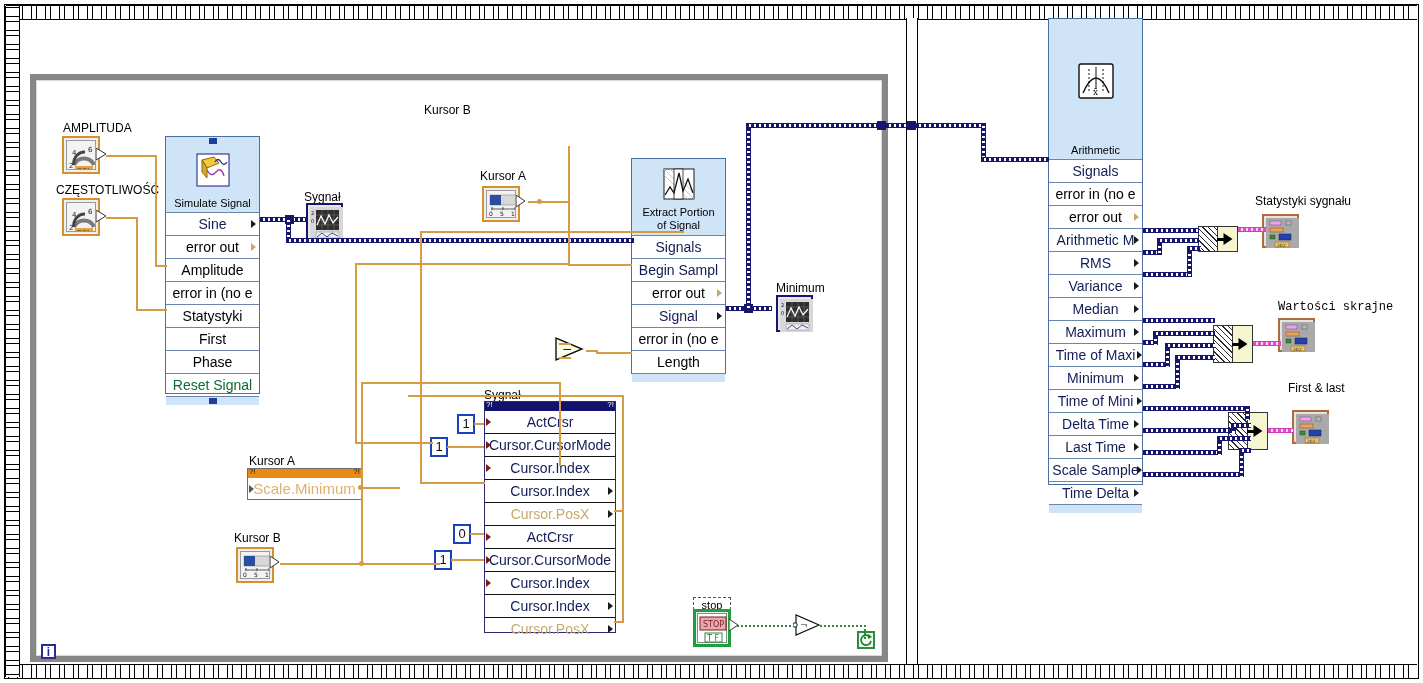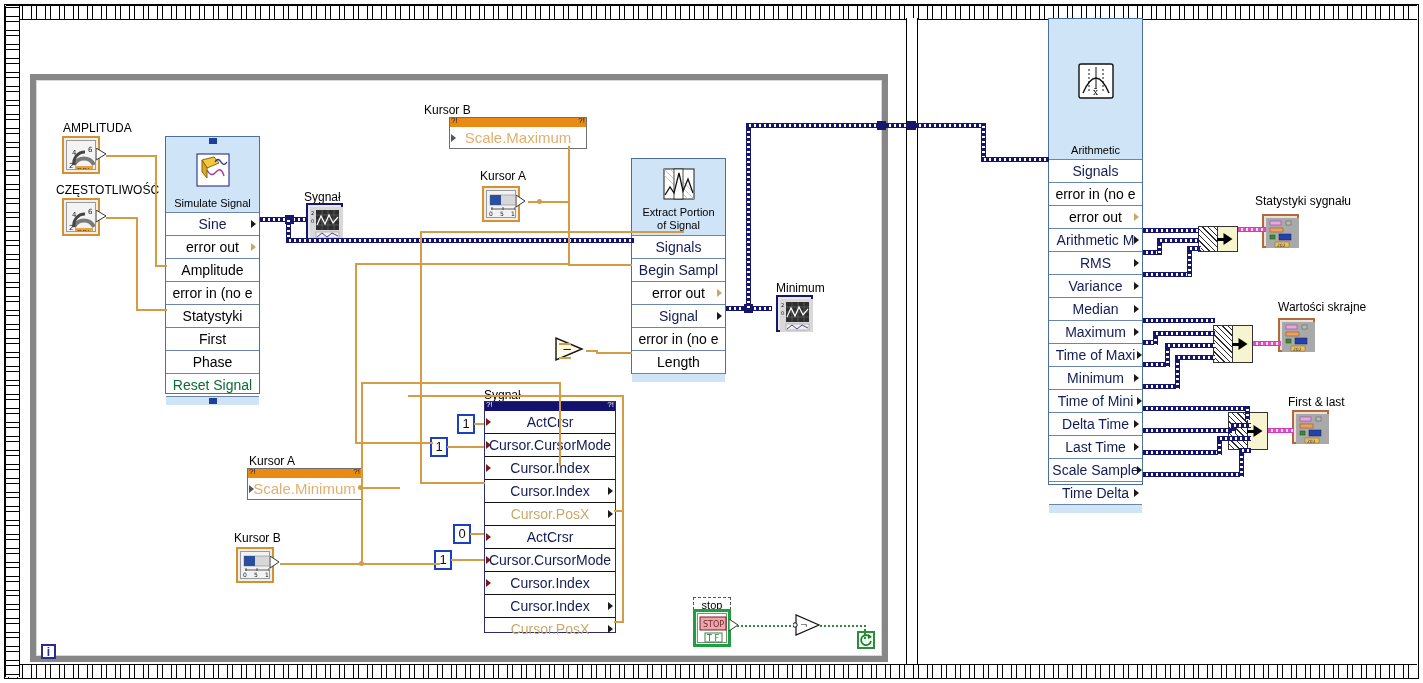--- a/index.html
+++ b/index.html
@@ -237,27 +237,20 @@
         <polyline points="7,18 11,9 15,17 19,8 23,16 28,10" fill="none" stroke="#fff" stroke-width="1.2"></polyline>
         <text x="1" y="8" font-size="5" fill="#111" font-family="DejaVu Sans">2</text>
         <text x="1" y="16" font-size="5" fill="#111" font-family="DejaVu Sans">0</text>
         <rect x="6" y="25" width="23" height="6" fill="#eee" stroke="#888" stroke-width="0.5"></rect>
         <polyline points="7,30 12,26 17,30 22,26 28,29" fill="none" stroke="#3a3a8a" stroke-width="0.9"></polyline>
       </svg>
     </div>
   </div>
 
   <div class="lbl" style="left:424px;top:103px;">Kursor B</div>
-  <div class="orangeNode" style="left:449px;top:117px;width:138px;height:32px;">
-    <div class="on-bar"></div>
-    <div class="on-row">
-      <span class="tin dimt" style="left:1px;border-left-color:#555;"></span>
-      <span>Scale.Maximum</span>
-    </div>
-  </div>
 
   <div class="lbl" style="left:480px;top:169px;">Kursor A</div>
   <div class="ctl" style="left:482px;top:186px;width:38px;height:36px;">
     <div class="in">
       <svg width="34" height="32" viewBox="0 0 34 32">
         <rect x="0" y="0" width="34" height="32" fill="#f2f2f2"></rect>
         <rect x="3" y="4" width="27" height="10" fill="#d7d7d7" stroke="#888" stroke-width="0.6"></rect>
         <rect x="3" y="4" width="11" height="10" fill="#2b4f9e"></rect>
         <line x1="4" y1="18" x2="29" y2="18" stroke="#333" stroke-width="0.8"></line>
         <g stroke="#333" stroke-width="0.8">
@@ -572,37 +565,37 @@
         <rect x="20" y="3" width="5" height="4" fill="#b9b9b9" stroke="#555" stroke-width="0.5"></rect>
         <rect x="4" y="10" width="13" height="4" fill="#e9a060" stroke="#8a4b10" stroke-width="0.5"></rect>
         <rect x="4" y="17" width="5" height="4" fill="#3a8a3a" stroke="#1a4a1a" stroke-width="0.5"></rect>
         <rect x="13" y="16" width="12" height="6" fill="#2442a8" stroke="#11205a" stroke-width="0.5"></rect>
         <rect x="9" y="24" width="14" height="5" fill="#e6c070" stroke="#8a6a10" stroke-width="0.5"></rect>
         <text x="11" y="28.5" font-size="4.5" fill="#333" font-family="DejaVu Sans">202</text>
       </svg>
     </div>
   </div>
 
-  <div class="lbl" style="left:1278px;top:300px;">Wartości skrajne</div>
+  <div class="lbl" style="left:1278px;top:300px;font-family:Liberation Mono, monospace;">Wartości skrajne</div>
   <div class="tblind" style="left:1278px;top:318px;width:37px;height:34px;">
     <div class="ti">
       <svg width="33" height="30" viewBox="0 0 33 30">
         <rect x="0" y="0" width="33" height="30" fill="#a9a9a9"></rect>
         <rect x="4" y="3" width="11" height="4" fill="#e4a8e4" stroke="#8a3b8a" stroke-width="0.5"></rect>
         <rect x="20" y="3" width="5" height="4" fill="#b9b9b9" stroke="#555" stroke-width="0.5"></rect>
         <rect x="4" y="10" width="13" height="4" fill="#e9a060" stroke="#8a4b10" stroke-width="0.5"></rect>
         <rect x="4" y="17" width="5" height="4" fill="#3a8a3a" stroke="#1a4a1a" stroke-width="0.5"></rect>
         <rect x="13" y="16" width="12" height="6" fill="#2442a8" stroke="#11205a" stroke-width="0.5"></rect>
         <rect x="9" y="24" width="14" height="5" fill="#e6c070" stroke="#8a6a10" stroke-width="0.5"></rect>
         <text x="11" y="28.5" font-size="4.5" fill="#333" font-family="DejaVu Sans">202</text>
       </svg>
     </div>
   </div>
 
-  <div class="lbl" style="left:1288px;top:395px;text-align:right;">First &amp; last</div>
+  <div class="lbl" style="left:1288px;top:381px;text-align:right;">First &amp; last</div>
   <div class="tblind" style="left:1292px;top:410px;width:37px;height:34px;">
     <div class="ti">
       <svg width="33" height="30" viewBox="0 0 33 30">
         <rect x="0" y="0" width="33" height="30" fill="#a9a9a9"></rect>
         <rect x="4" y="3" width="11" height="4" fill="#e4a8e4" stroke="#8a3b8a" stroke-width="0.5"></rect>
         <rect x="20" y="3" width="5" height="4" fill="#b9b9b9" stroke="#555" stroke-width="0.5"></rect>
         <rect x="4" y="10" width="13" height="4" fill="#e9a060" stroke="#8a4b10" stroke-width="0.5"></rect>
         <rect x="4" y="17" width="5" height="4" fill="#3a8a3a" stroke="#1a4a1a" stroke-width="0.5"></rect>
         <rect x="13" y="16" width="12" height="6" fill="#2442a8" stroke="#11205a" stroke-width="0.5"></rect>
         <rect x="9" y="24" width="14" height="5" fill="#e6c070" stroke="#8a6a10" stroke-width="0.5"></rect>

